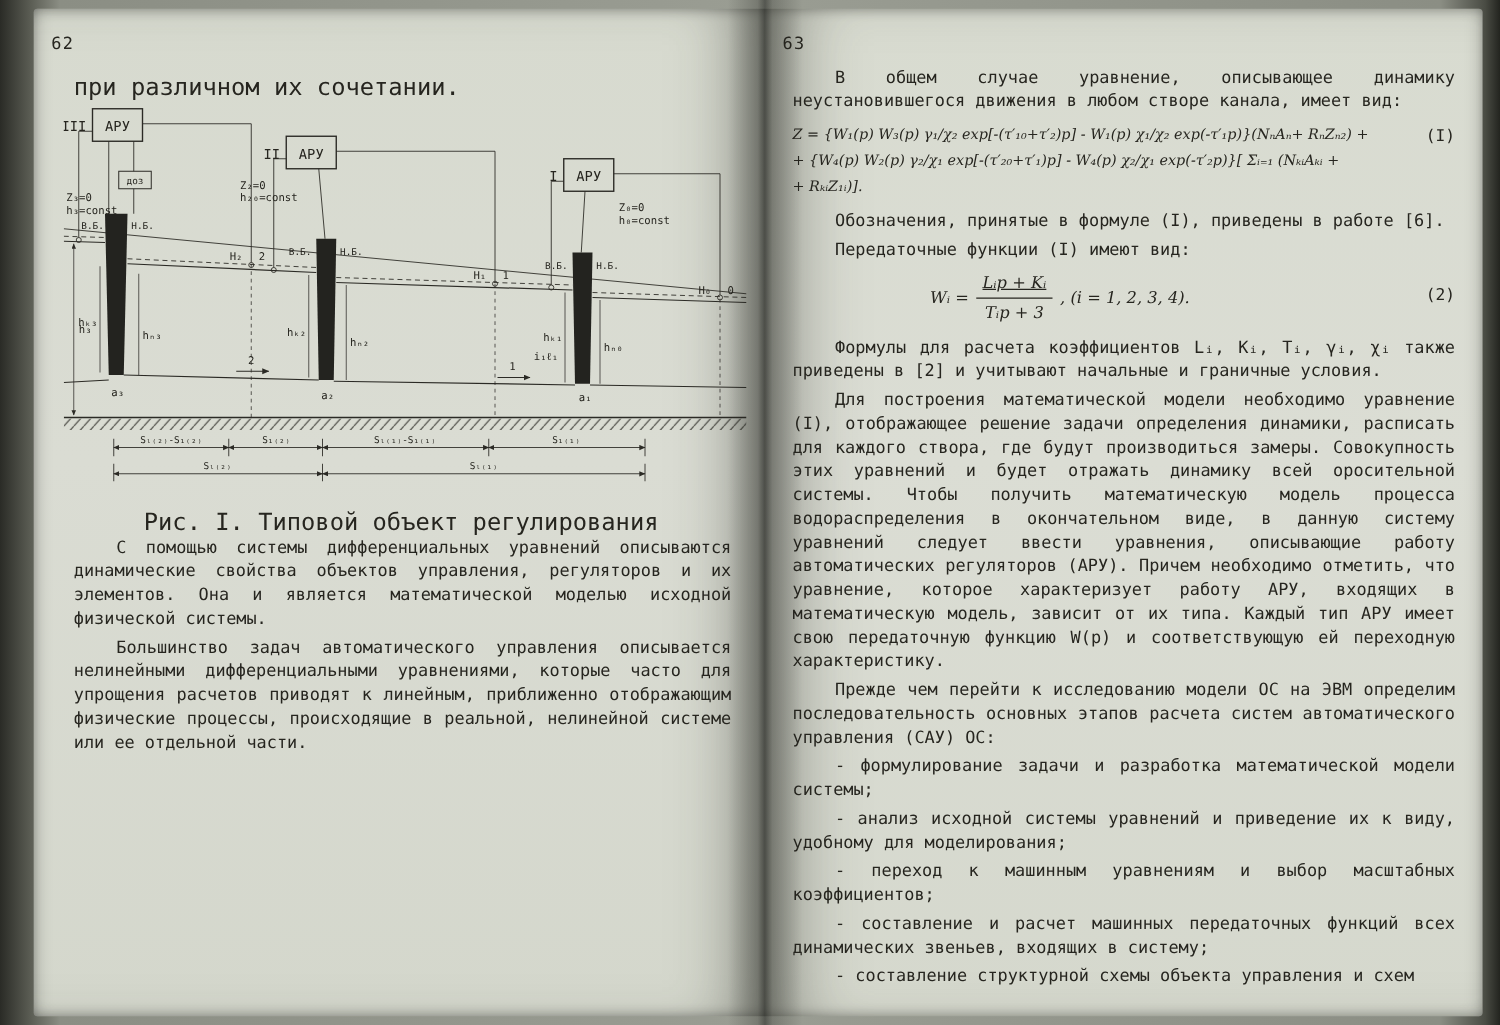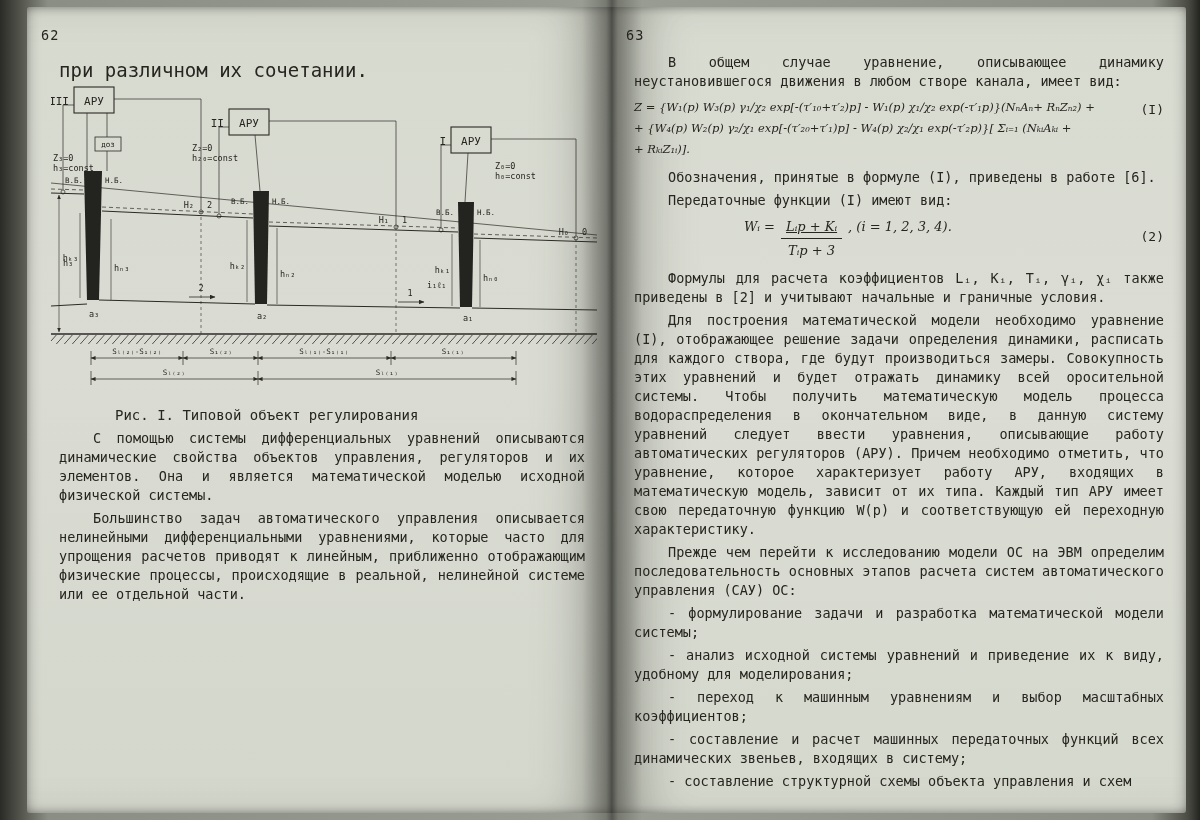--- a/index.html
+++ b/index.html
@@ -18,28 +18,28 @@
   .page-right{
     left:612px;width:574px;border-radius:0 3px 3px 0;
     background:linear-gradient(180deg,#d8dbd0 0%,#dbddd4 45%,#d5d8cd 100%);
     box-shadow:inset 52px 0 58px -34px rgba(52,54,47,.55), inset -6px 0 14px -6px rgba(0,0,0,.3), inset 0 6px 10px -6px rgba(0,0,0,.3), inset 0 -6px 10px -6px rgba(0,0,0,.3);
   }
   .spine{position:absolute;left:582px;top:0;width:60px;height:820px;z-index:4;pointer-events:none;
     background:linear-gradient(90deg,rgba(30,31,26,0) 0%,rgba(30,31,26,.28) 40%,rgba(16,17,14,.5) 50%,rgba(30,31,26,.28) 60%,rgba(30,31,26,0) 100%);}
   .pagenum{position:absolute;top:20px;left:0;width:100%;font-size:13.5px;letter-spacing:1px;margin-left:14px;}
   .opening{position:absolute;top:52px;left:32px;font-size:19px;}
   .figwrap{position:absolute;top:64px;left:24px;width:548px;height:334px;}
-  .caption{position:absolute;top:400px;left:88px;font-size:14px;}
+  .caption{position:absolute;top:400px;left:88px;font-size:19px;}
   .textcol{position:absolute;font-size:13.5px;line-height:19px;text-align:justify;}
   .tc-left{top:422px;left:32px;width:526px;}
   .tc-right{top:46px;left:22px;width:530px;}
   .textcol p{margin:0 0 4px 0;text-indent:34px;}
   .formula{position:relative;font-family:"DejaVu Serif",serif;font-style:italic;font-size:11.5px;line-height:21px;margin:6px 0 8px 0;padding-right:30px;}
   .formula .fline{white-space:nowrap;}
-  .formula .f2line{font-size:13px;margin-left:110px;display:flex;align-items:flex-start;gap:6px;}
+  .formula .f2line{font-size:13px;margin-left:110px;display:flex;align-items:center;gap:6px;}
   .eqno{position:absolute;right:0;top:2px;font-style:normal;font-family:"DejaVu Sans Mono",monospace;font-size:13px;}
   .frac{display:inline-block;text-align:center;vertical-align:middle;}
   .frac .num{display:block;border-bottom:1px solid #26251f;padding:0 5px 1px 5px;text-decoration:underline;}
   .frac .den{display:block;padding-top:1px;}
   svg text{font-family:"DejaVu Sans Mono",monospace;font-size:8.5px;fill:#26251f;}
   svg text.big{font-size:11px;}
   svg text.sm{font-size:7.5px;}
   svg .ln{stroke:#2b2a25;fill:none;}
 </style>
 </head>

